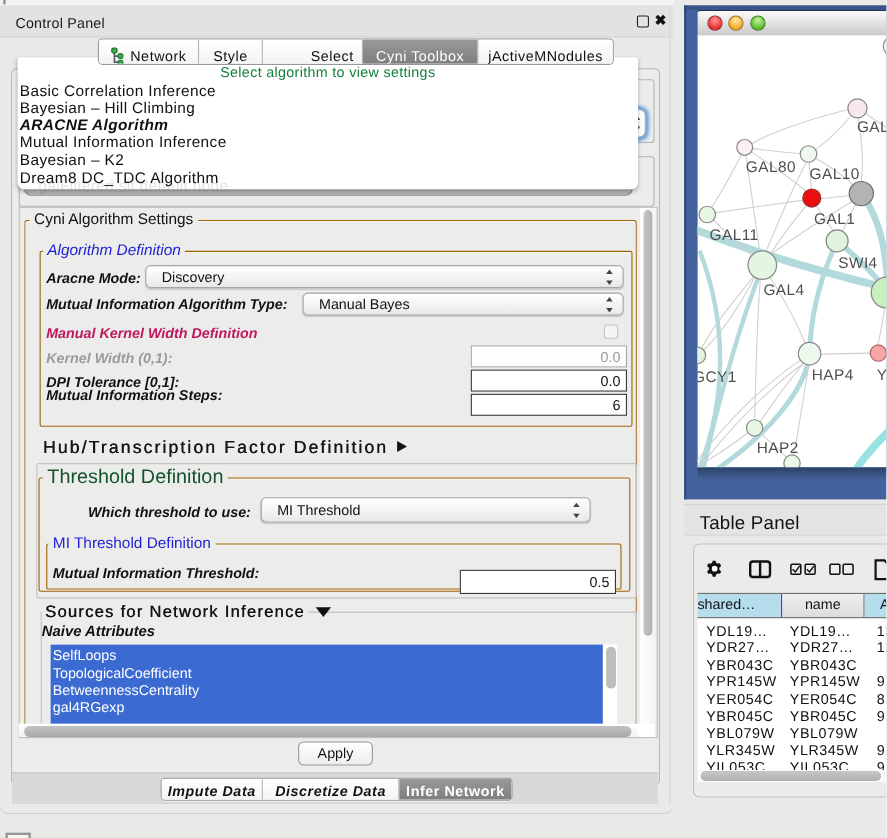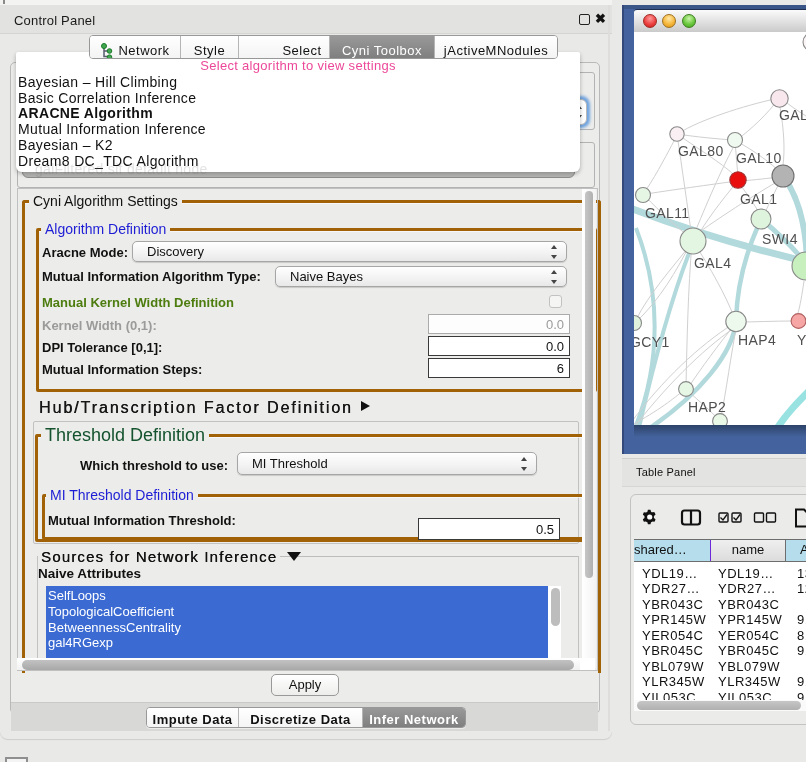--- a/index.html
+++ b/index.html
@@ -1,20 +1,20 @@
 <!DOCTYPE html>
 <html><head>
 <meta charset="utf-8">
 <style>
 html,body{margin:0;padding:0;}
 #root{position:relative;width:806px;height:762px;overflow:hidden;background:#e9e9e7;
   font-family:"Liberation Sans",sans-serif;font-size:13px;color:#111;}
 .ab{position:absolute;}
-.b{font-weight:bold;}
-.grp{position:absolute;border:3px solid #a16207;border-radius:2px;box-shadow:inset 0 1px 0 rgba(255,255,255,.6);padding-left:18px;}
+.b{font-weight:bold;font-style:italic;}
+.grp{position:absolute;border:1px solid #a16207;border-radius:2px;box-shadow:inset 0 1px 0 rgba(255,255,255,.6);}
 .gt{position:absolute;top:-9px;background:#ececea;padding:0 4px;line-height:15px;white-space:nowrap;}
 .combo{position:absolute;border:1px solid #a6a6a6;border-radius:5px;
   background:linear-gradient(#ffffff,#f2f2f2 60%,#e8e8e8);box-shadow:0 1px 1px rgba(0,0,0,.15);}
 .combo .tx{position:absolute;left:14px;top:2px;white-space:nowrap;}
 .arrs{position:absolute;right:8px;top:50%;width:7px;height:14px;margin-top:-7px;}
 .arrs:before{content:"";position:absolute;left:0;top:0;border:3.5px solid transparent;border-bottom:4.5px solid #444;border-top:none;}
 .arrs:after{content:"";position:absolute;left:0;bottom:0;border:3.5px solid transparent;border-top:4.5px solid #444;border-bottom:none;}
 .field{position:absolute;background:#fff;border:1px solid #393939;text-align:right;}
 .field span{position:absolute;right:5px;top:2px;}
 .seg{position:absolute;display:flex;border:1px solid #989898;border-radius:4px;background:#fff;overflow:hidden;box-shadow:0 1px 0 rgba(255,255,255,.5);}
@@ -46,43 +46,43 @@
         <span class="arrs" style="right:0;"></span>
       </div>
     <div class="ab" style="left:17px;top:142px;width:576px;height:44px;background:#ececea;border:1px solid #b3b3b3;border-radius:3px;"></div>
     <div class="ab" style="left:22px;top:146px;width:551px;height:30px;background:linear-gradient(#fafafa,#d6d6d4 60%,#b5b5b3);border:1px solid #8d8d8d;border-radius:6px;"></div>
 
     <div class="grp" style="left:22px;top:200px;width:555px;height:470px;border-bottom:none;border-radius:3px 3px 0 0;">
       <span class="gt" style="left:4px;font-size:14px;">Cyni Algorithm Settings</span>
     </div>
 
     <div class="grp" style="left:36px;top:228px;width:537px;height:158px;">
-      <span class="gt" style="left:2px;color:#1d1dd6;font-size:14px;">Algorithm Definition</span>
+      <span class="gt" style="left:2px;color:#1d1dd6;font-size:14px;font-style:italic;">Algorithm Definition</span>
     </div>
     <div class="ab b" style="left:42px;top:245px;">Aracne Mode:</div>
     <div class="combo" style="left:132px;top:241px;width:433px;height:19px;">
         <span class="tx">Discovery</span>
         <span class="arrs"></span>
       </div>
     <div class="ab b" style="left:42px;top:269px;">Mutual Information Algorithm Type:</div>
     <div class="combo" style="left:275px;top:266px;width:290px;height:19px;">
-        <span class="tx">Naive Bayes</span>
+        <span class="tx">Manual Bayes</span>
         <span class="arrs"></span>
       </div>
-    <div class="ab b" style="left:42px;top:295px;color:#4d7c0f;">Manual Kernel Width Definition</div>
+    <div class="ab b" style="left:42px;top:295px;color:#be185d;">Manual Kernel Width Definition</div>
     <div class="ab" style="left:549px;top:295px;width:11px;height:11px;border:1px solid #c2c2c2;border-radius:3px;background:#f5f5f3;"></div>
     <div class="ab b" style="left:42px;top:318px;color:#9b9b9b;">Kernel Width (0,1):</div>
     <div class="field" style="left:428px;top:314px;width:140px;height:18px;border-color:#ababab;background:#fdfdfd;">
         <span style="color:#9b9b9b;">0.0</span>
       </div>
     <div class="ab b" style="left:42px;top:340px;">DPI Tolerance [0,1]:</div>
     <div class="field" style="left:428px;top:336px;width:140px;height:18px;">
         <span>0.0</span>
       </div>
-    <div class="ab b" style="left:42px;top:362px;">Mutual Information Steps:</div>
+    <div class="ab b" style="left:42px;top:352px;">Mutual Information Steps:</div>
     <div class="field" style="left:428px;top:358px;width:140px;height:18px;">
         <span>6</span>
       </div>
 
     <div class="ab" style="left:39px;top:399px;font-size:16px;letter-spacing:1.92px;color:#161616;text-shadow:0.35px 0 0 #161616;">Hub/Transcription Factor Definition</div>
     <div class="ab" style="left:361px;top:401px;width:0;height:0;border-left:9px solid #111;border-top:5.5px solid transparent;border-bottom:5.5px solid transparent;"></div>
 
     <div class="ab" style="left:33px;top:421px;width:544px;height:121px;border:1px solid #c2c2c2;border-radius:2px;"></div>
     <div class="grp" style="left:35px;top:434px;width:536px;height:102px;">
       <span class="gt" style="left:3px;color:#14532d;font-size:18px;">Threshold Definition</span>
@@ -125,24 +125,24 @@
       <div class="s b" style="width:123px;">Discretize Data</div>
       <div class="s sel" style="width:102px;font-weight:bold;">Infer Network</div>
     </div>
 
     <div class="ab" style="left:0px;top:731px;width:612px;height:8px;background:#e9e9e7;border-radius:0 0 8px 8px;box-shadow:0 1px 1px rgba(0,0,0,.12);"></div>
     <div class="ab" style="left:5px;top:757px;width:19px;height:5px;border:2px solid #8f8f8f;background:#f4f4f4;"></div>
   </div>
 
   <div class="ab" id="dd" style="left:16px;top:52px;width:564px;height:120px;background:#fff;border-radius:2px 2px 6px 6px;
      box-shadow:0 2px 4px rgba(0,0,0,.28);z-index:40;font-size:13px;">
-    <div style="text-align:center;color:#ec4899;padding-top:6px;height:17px;letter-spacing:0.3px;">Select algorithm to view settings</div>
+    <div style="text-align:center;color:#15803d;padding-top:6px;height:17px;letter-spacing:0.3px;">Select algorithm to view settings</div>
     <div style="padding-left:2px;line-height:15.7px;font-size:14px;letter-spacing:0.35px;">
+      <div>Basic Correlation Inference</div>
       <div>Bayesian – Hill Climbing</div>
-      <div>Basic Correlation Inference</div>
       <div class="b">ARACNE Algorithm</div>
       <div>Mutual Information Inference</div>
       <div>Bayesian – K2</div>
       <div>Dream8 DC_TDC Algorithm</div>
     </div>
   </div>
 
   <div class="ab" style="left:35px;top:161px;font-size:14px;letter-spacing:0.3px;color:rgba(100,100,100,0.18);z-index:41;">galFiltered.sif default node</div>
 
   <div class="seg" style="left:89px;top:35px;height:22px;z-index:50;">
@@ -240,21 +240,21 @@
         <text x="630" y="347">GCY1</text>
         <text x="738" y="345">HAP4</text>
         <text x="797" y="345">YE</text>
         <text x="688" y="412">HAP2</text>
       </g>
     </svg>
     <div class="ab" style="left:12px;top:420px;width:172px;height:12px;background:linear-gradient(#2c4268,rgba(68,99,158,0));"></div>
   </div>
 
   <div class="ab" style="left:622px;top:458px;width:184px;height:27px;background:#e3e3e1;border-top:1px solid #d0d0ce;border-bottom:1px solid #d6d6d4;"></div>
-  <div class="ab" style="left:636px;top:466px;font-size:11px;letter-spacing:0.2px;">Table Panel</div>
+  <div class="ab" style="left:636px;top:466px;font-size:17px;letter-spacing:0.2px;">Table Panel</div>
 
   <div class="ab" style="left:630px;top:494px;width:180px;height:229px;background:#ebebe9;border:1px solid #c3c3c1;border-radius:6px 0 0 6px;"></div>
   <div class="ab" style="left:634px;top:561px;width:172px;height:139px;background:#ffffff;z-index:3;"></div>
 
   <svg class="ab" style="left:630px;top:498px;z-index:5;" width="176" height="45" viewBox="0 0 176 45">
     <g fill="#111">
       <path d="M 22.5,14 l 2,0.3 a6.5,6.5 0 0 1 1,2.4 l -1.6,1.4 a6.5,6.5 0 0 1 0,1.8 l 1.6,1.4 a6.5,6.5 0 0 1 -1,2.4 l -2,-0.3 a6.5,6.5 0 0 1 -1.5,0.9 l -0.5,2 h -2.6 l -0.5,-2 a6.5,6.5 0 0 1 -1.5,-0.9 l -2,0.3 a6.5,6.5 0 0 1 -1,-2.4 l 1.6,-1.4 a6.5,6.5 0 0 1 0,-1.8 l -1.6,-1.4 a6.5,6.5 0 0 1 1,-2.4 l 2,0.3 a6.5,6.5 0 0 1 1.5,-0.9 l 0.5,-2 h 2.6 l 0.5,2 a6.5,6.5 0 0 1 1.5,0.9 z"></path>
       <circle cx="19.7" cy="19" r="2.6" fill="#fdfdfd"></circle>
     </g>
     <g>

